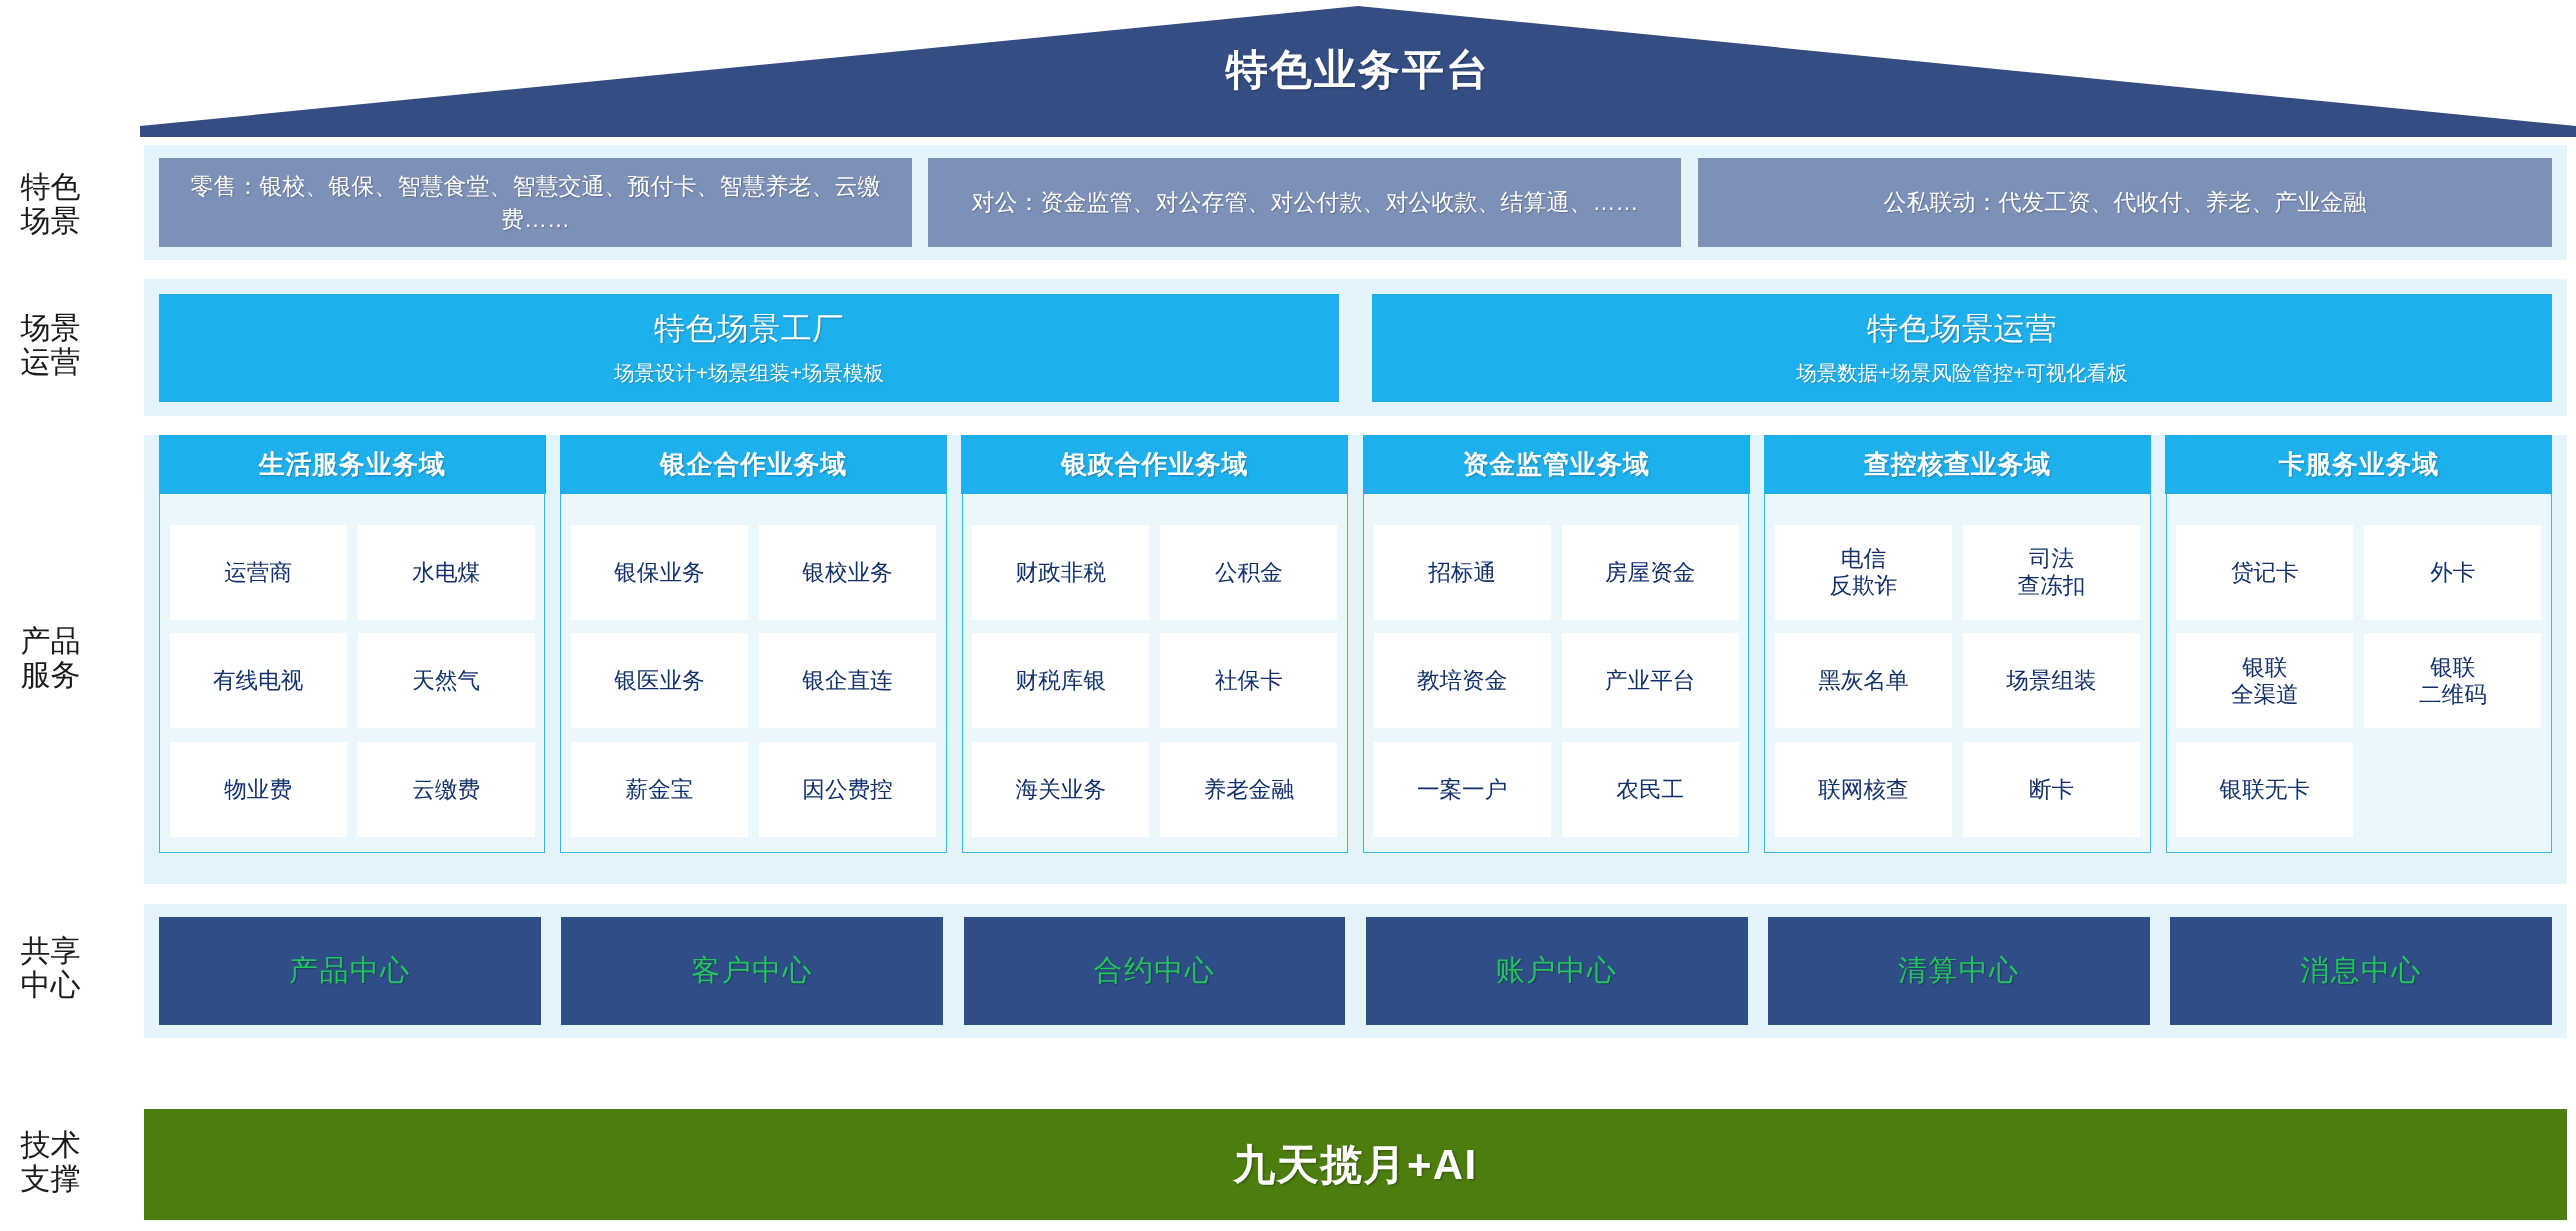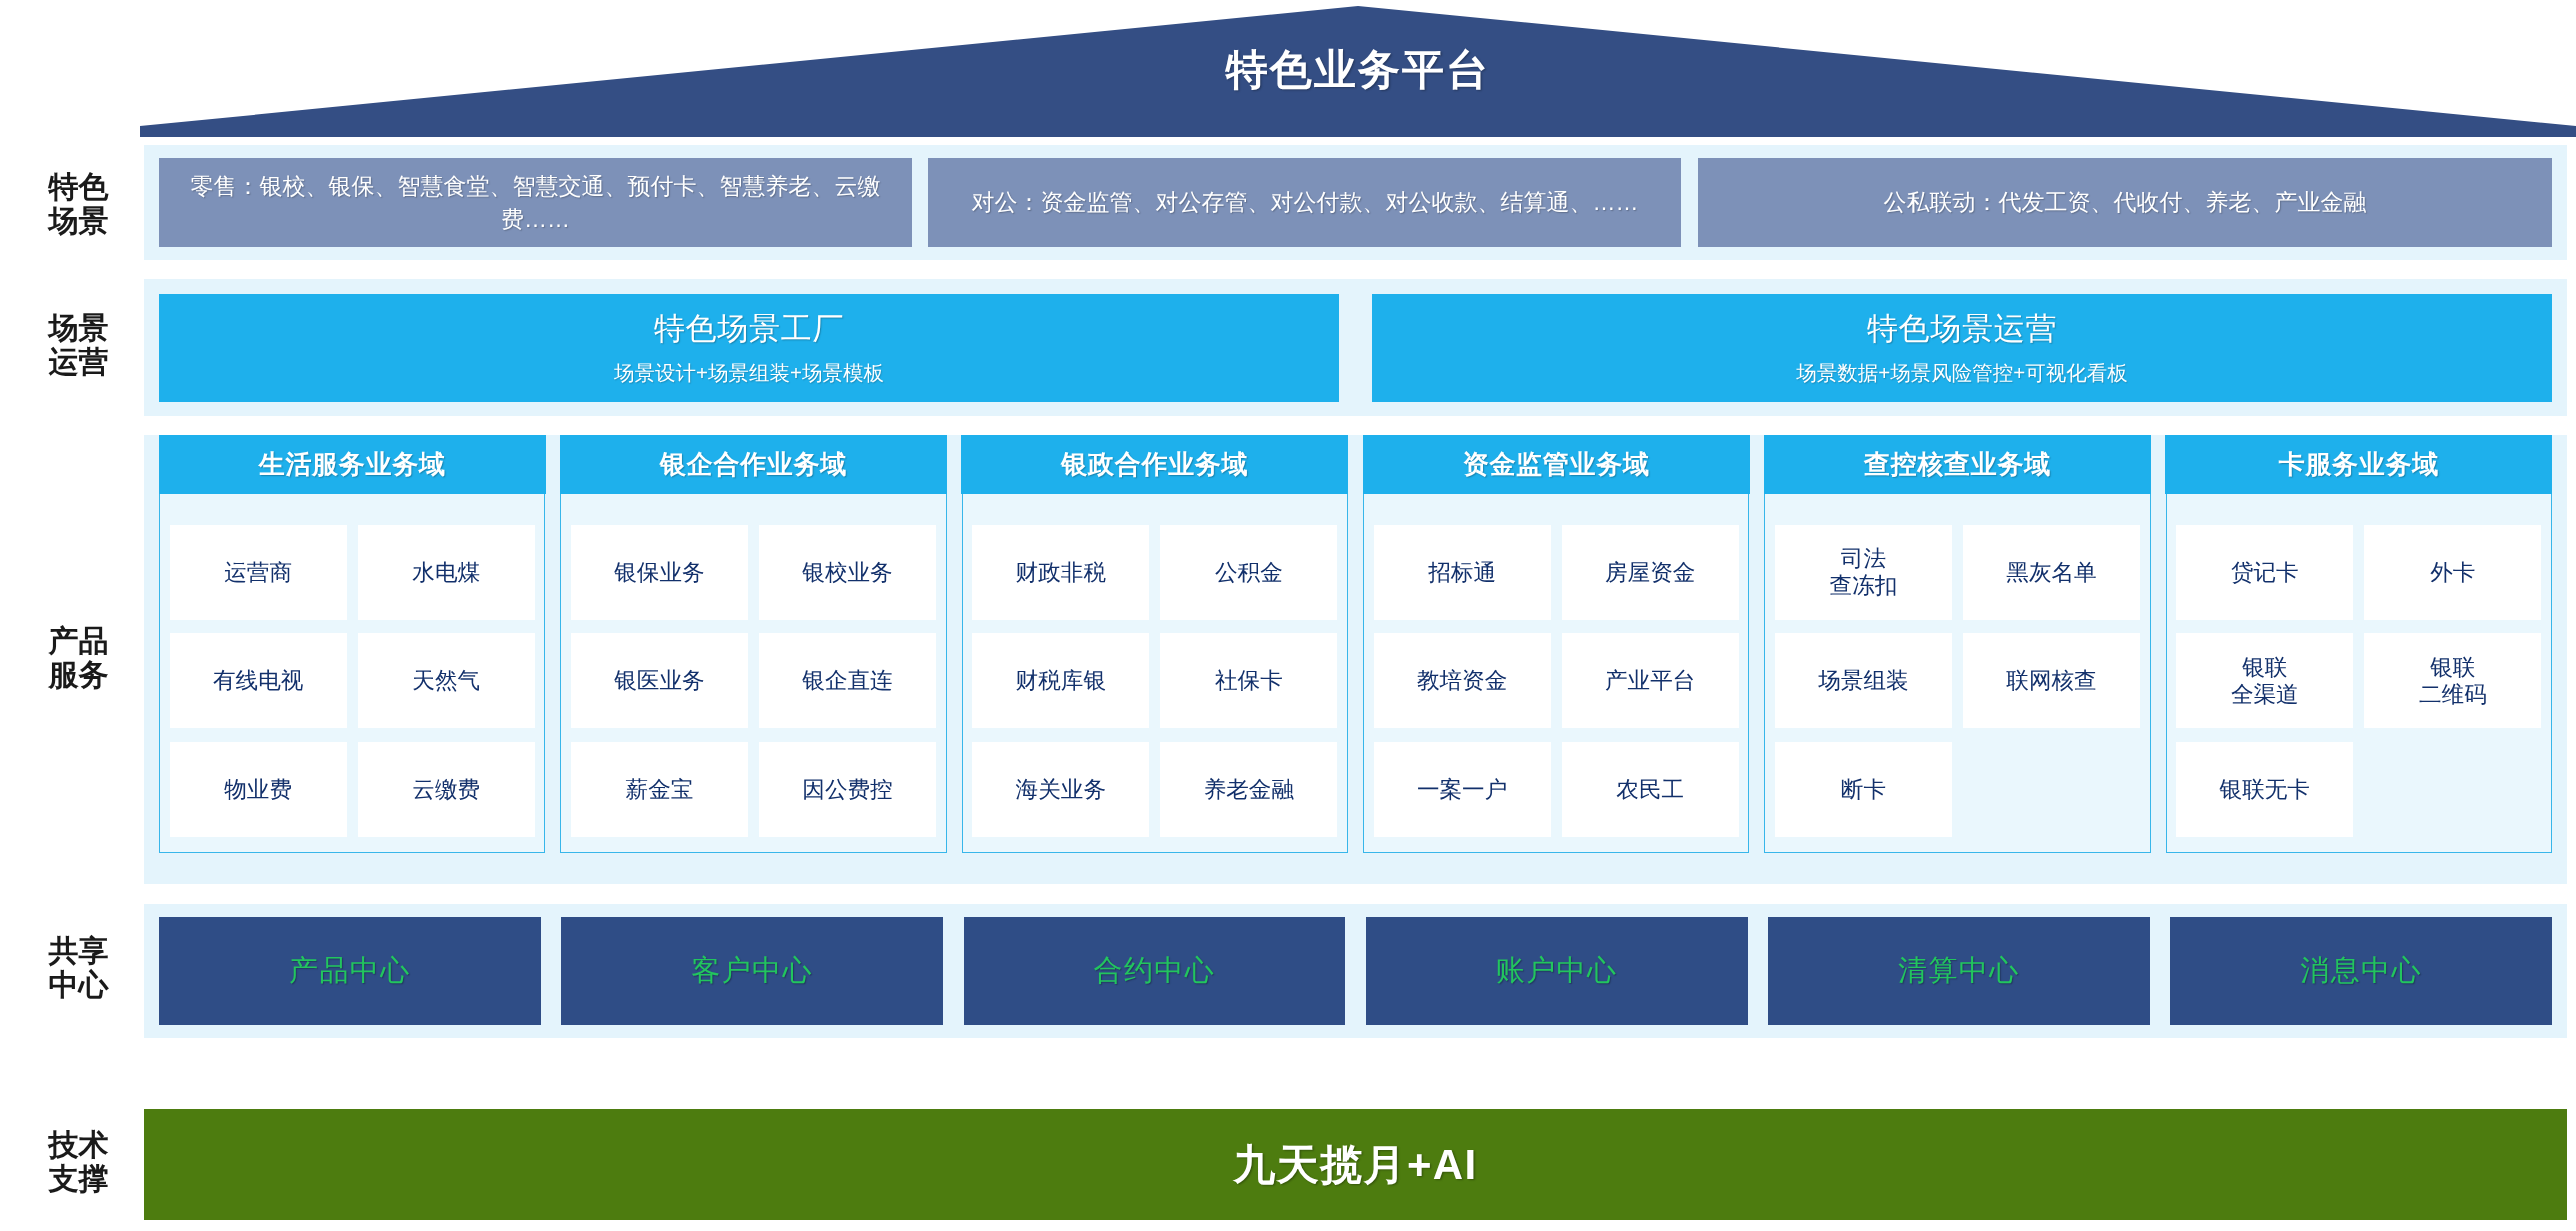--- a/index.html
+++ b/index.html
@@ -17,22 +17,22 @@
   .roof-title {
     position: absolute; left: 0; top: 36px; width: 100%;
     text-align: center; color: #ffffff;
     font-size: 42px; font-weight: bold; letter-spacing: 2.1px;
     text-shadow: 1.4px 1.4px 2.1px rgba(0,0,0,.28);
   }
 
   
   .rowlabel {
     position: absolute; left: 20.5px; width: 116px;
-    text-align: center; color: #1a1a1a;
-    font-size: 30px; line-height: 1.13; font-weight: 700;
+    color: #1a1a1a;
+    font-size: 30px; line-height: 1.13; font-weight: 400;
     white-space: pre-line;
   }
 
   
   .band { position: absolute; left: 144px; width: 2423px; background: #e4f4fc; }
   .band-inner { display: flex; height: 100%; align-items: center; }
 
   
   #band-scenario { top: 145px; height: 115px; }
   #band-scenario .band-inner { padding: 0 15px; gap: 16.4px; }
@@ -197,20 +197,22 @@
           <div class="domain-cell">教培资金</div>
           <div class="domain-cell">产业平台</div>
           <div class="domain-cell">一案一户</div>
           <div class="domain-cell">农民工</div>
         </div>
       </div>
 
       <div class="domain">
         <div class="domain-head">查控核查业务域</div>
         <div class="domain-grid">
+          <div class="domain-cell">电信
+反欺诈</div>
           <div class="domain-cell">司法
 查冻扣</div>
           <div class="domain-cell">黑灰名单</div>
           <div class="domain-cell">场景组装</div>
           <div class="domain-cell">联网核查</div>
           <div class="domain-cell">断卡</div>
         </div>
       </div>
 
       <div class="domain">

